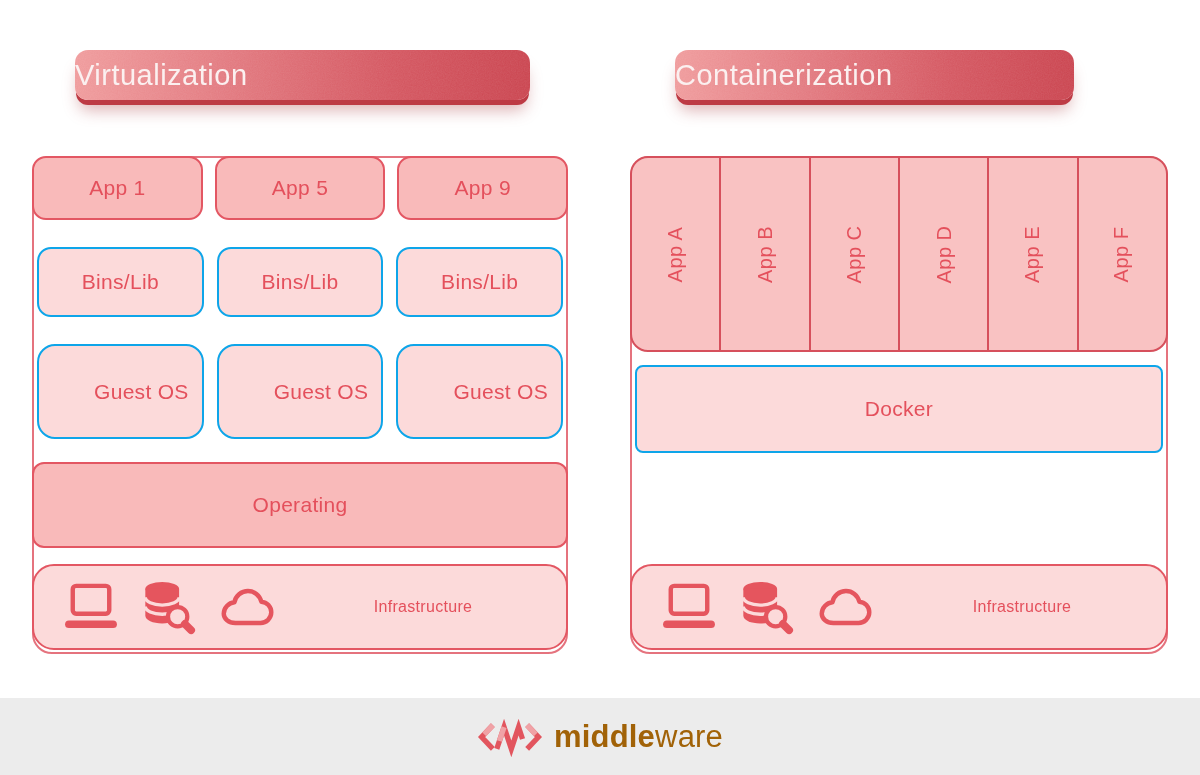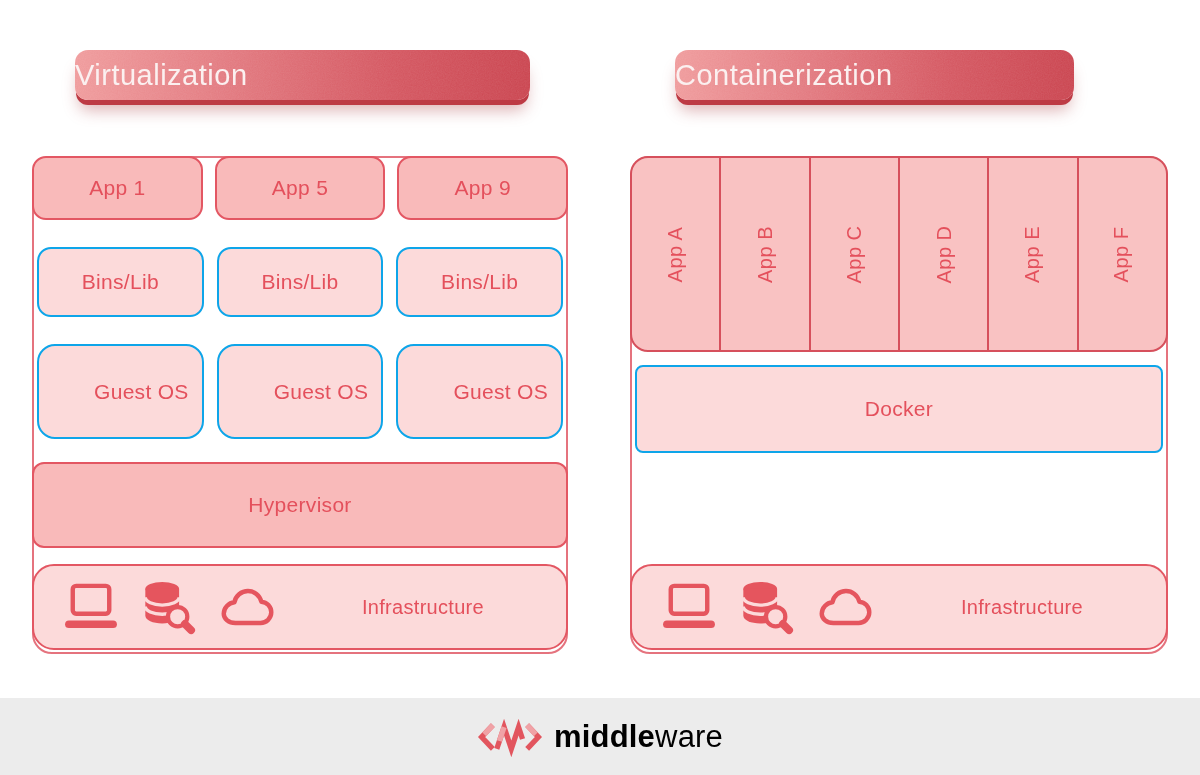--- a/index.html
+++ b/index.html
@@ -54,27 +54,27 @@
   }
   .col{flex:1;display:flex;align-items:center;justify-content:center;border-right:2px solid #d6505c;}
   .col:last-child{border-right:none;}
   .col span{
     transform:rotate(-90deg);white-space:nowrap;
     color:#e4505c;font-size:20px;font-weight:500;letter-spacing:.5px;
   }
   
   .infra-icons{display:flex;align-items:center;gap:20px;}
   .infra-icons svg{display:block;}
-  .infra-label{flex:1;text-align:center;font-size:20px;letter-spacing:.3px;}
+  .infra-label{flex:1;text-align:center;font-size:16px;letter-spacing:.3px;}
   
   .footer{
     position:absolute;left:0;top:698px;width:1200px;height:77px;
     background:#ececec;display:flex;align-items:center;justify-content:center;gap:11px;
   }
-  .brand{font-size:31px;color:#000000;letter-spacing:.2px;}
+  .brand{font-size:31px;color:#a16207;letter-spacing:.2px;}
   .brand .bold{font-weight:700;}
   .brand .lightw{font-weight:400;}
 </style>
 </head>
 <body>
 
 <div class="banner left">
   <svg class="noise" xmlns="http://www.w3.org/2000/svg">
     <filter id="n1">
         <feTurbulence type="fractalNoise" baseFrequency="0.85" numOctaves="2" stitchTiles="stitch"></feTurbulence>
@@ -114,21 +114,21 @@
       </div>
     <div class="box light">
         <span>Guest OS</span>
       </div>
     <div class="box light">
         <span>Guest OS</span>
       </div>
   </div>
   <div class="row r-hyper">
     <div class="box dark">
-        <span>Hypervisor</span>
+        <span>Operating</span>
       </div>
   </div>
   <div class="row r-infra">
     <div class="box">
       <div class="infra-icons">
         <svg width="58" height="48" viewBox="0 0 60 50">
           <rect x="11" y="3" width="38" height="29" rx="3.5" fill="none" stroke="#e5555e" stroke-width="4.6"></rect>
           <rect x="3" y="39" width="54" height="8" rx="4" fill="#e5555e"></rect>
         </svg>
         <svg width="56" height="55" viewBox="0 0 58 57">

